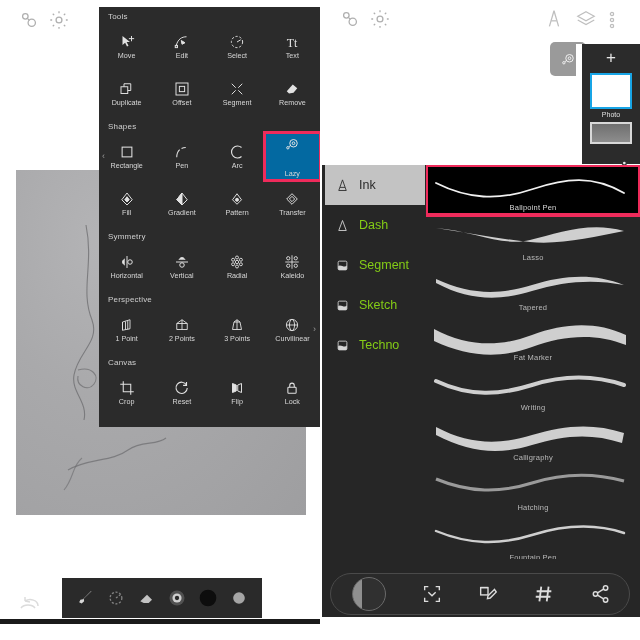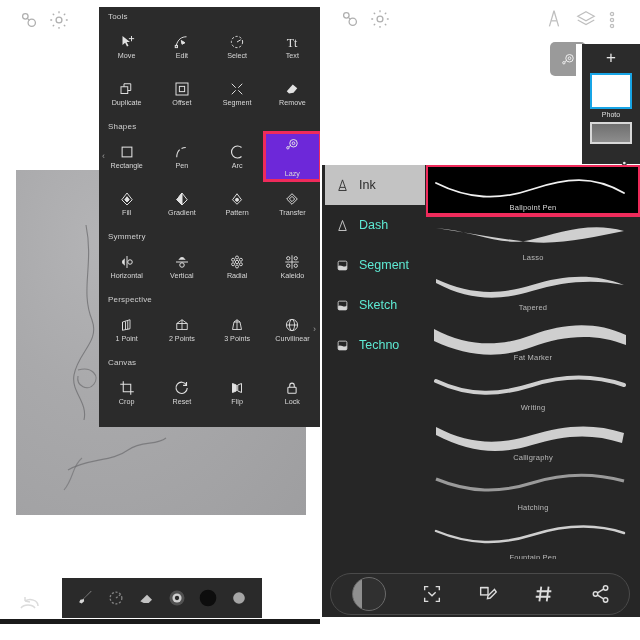--- a/index.html
+++ b/index.html
@@ -44,21 +44,21 @@
     background:#2b2b2b; color:#e8e8e8; z-index:20;
   }
   .tp-section { font-size:8px; color:#cfcfcf; padding:5px 0 2px 9px; letter-spacing:.2px; }
   .tp-grid { display:grid; grid-template-columns:repeat(4,1fr); }
   .tp-cell {
     display:flex; flex-direction:column; align-items:center; justify-content:center;
     height:47px; position:relative;
   }
   .tp-cell svg { width:18px; height:18px; }
   .tp-label { font-size:7.2px; color:#d8d8d8; margin-top:0; white-space:nowrap; }
-  .tp-cell.sel { background:#6d28d9; outline:3px solid #ef2b5b; outline-offset:-1px; z-index:3;gap:16px; }
+  .tp-cell.sel { background:#0369a1; outline:3px solid #ef2b5b; outline-offset:-1px; z-index:3;gap:16px; }
   .tp-chev { position:absolute; font-size:9px; color:#9a9a9a; }
   .tp-chev.left { left:3px; top:160px; }
 
   
   .r-topbar { position:absolute; top:0; left:0; right:0; height:38px; background:#ffffff; }
   .r-icon { position:absolute; top:8px; width:22px; height:22px; opacity:.55; }
   .lazy-btn {
     position:absolute; left:229px; top:42px; width:36px; height:34px;
     background:#9a9a9a; border-radius:5px; display:flex; align-items:center; justify-content:center;
   }
@@ -77,21 +77,21 @@
   .slider-ico { position:absolute; right:9px; top:158px; width:20px; height:16px; opacity:.9; }
   .white-gap { position:absolute; right:58px; top:44px; width:6px; height:120px; background:#fff; }
 
   
   .brush-panel {
     position:absolute; left:0; top:165px; width:319px; height:460px; background:#262626;
   }
   .cats { position:absolute; left:4px; top:0; width:100px; height:400px; }
   .cat {
     height:40px; display:flex; align-items:center; gap:9px; padding-left:10px;
-    color:#5eead4; font-size:12.5px;
+    color:#84cc16; font-size:12.5px;
   }
   .cat.sel { background:#c3c3c3; color:#2a2a2a; }
   .cat svg { width:15px; height:15px; flex:none; }
 
   .brushes { position:absolute; left:105px; top:0; right:0; bottom:0; overflow:hidden; }
   .brush-item { position:relative; height:50px; }
   .brush-item .bname {
     position:absolute; left:0; right:0; bottom:3px; text-align:center;
     font-size:7.5px; color:#b9b9b9; letter-spacing:.2px;
   }

